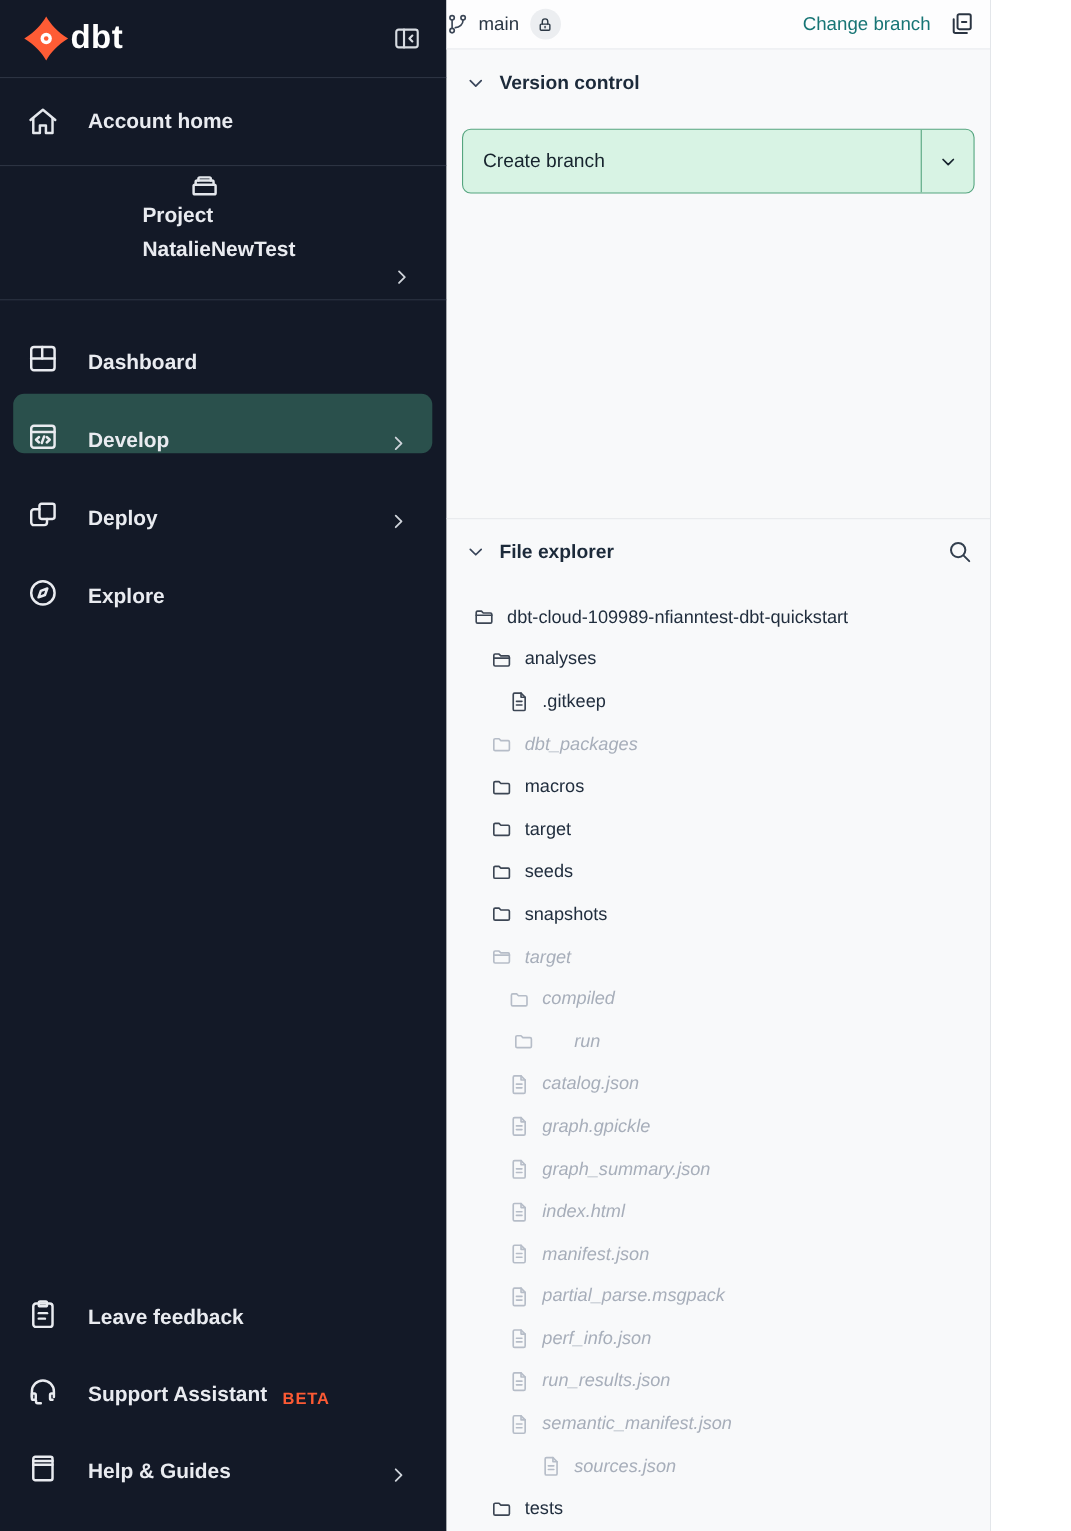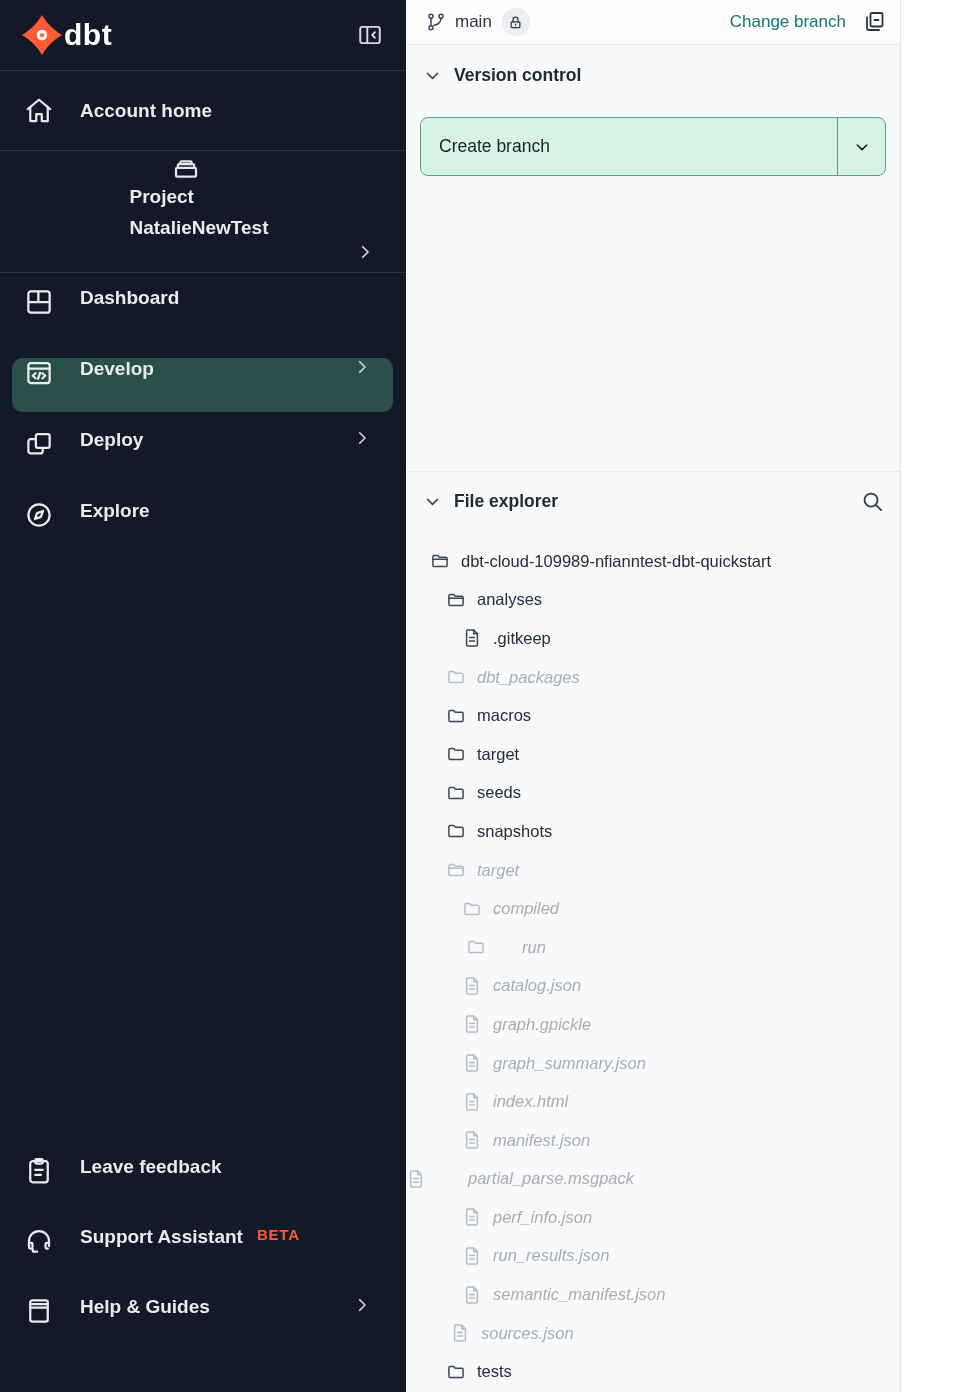--- a/index.html
+++ b/index.html
@@ -42,21 +42,21 @@
   .sb-label { font-size: 19px; font-weight: 700; color: #e9ebf0; }
   .row-account { height: 80px; border-bottom: 1px solid #2c3342; }
   .row-project { height: 122px; border-bottom: 1px solid #2c3342; flex-direction: column; }
   .project-text { display: flex; flex-direction: column; line-height: 31px; }
   .sb-chevron { margin-left: auto; width: 18px; height: 18px; color: #cfd4db; flex: none; }
   .sb-chevron svg { width: 100%; height: 100%; }
 
   .nav-group { margin-top: 14px; }
   .nav-item {
     height: 54px; margin: 0 13px 17px 12px;
-    display: flex; align-items: flex-start;
+    display: flex; align-items: flex-end;
     padding: 0 22px 0 12px;
     border-radius: 10px; cursor: pointer;
   }
   .nav-item .sb-icon { width: 30px; height: 30px; margin-right: 26px; }
   .nav-item.active { background: #2a504c; }
   .spacer { flex: 1; }
   .bottom-group { padding-bottom: 26px; }
   .bottom-group .nav-item { margin-bottom: 16px; }
   .beta-badge { color: #fc5a34; font-weight: 700; font-size: 15px; letter-spacing: .8px; margin-left: 14px; }
 
@@ -66,21 +66,21 @@
     background: #f8f9fa;
     border-right: 1px solid #e3e6ea;
     display: flex; flex-direction: column;
     height: 100%;
   }
   .topbar {
     height: 45px; flex: none;
     background: #fdfdfe;
     border-bottom: 1px solid #e7e9ed;
     display: flex; align-items: center;
-    padding: 0 14px 0 20px;
+    padding: 0 14px 0 0;
   }
   .branch-icon { width: 20px; height: 20px; color: #3b4656; margin-right: 9px; }
   .branch-icon svg { width: 100%; height: 100%; }
   .branch-name { font-size: 17px; color: #2b3744; }
   .lock-badge {
     width: 28px; height: 28px; border-radius: 50%;
     background: #eceef1; margin-left: 10px;
     display: flex; align-items: center; justify-content: center;
     color: #2b3744;
   }
@@ -462,21 +462,21 @@
         </div>
         <div class="tree-row dimmed" style="padding-left: 56px;">
           <span class="tree-icon"><svg viewBox="0 0 24 24" fill="none" stroke="currentColor" stroke-width="1.8" stroke-linecap="round" stroke-linejoin="round">
               <path d="M14 2.5H7a1.5 1.5 0 0 0-1.5 1.5v16A1.5 1.5 0 0 0 7 21.5h10a1.5 1.5 0 0 0 1.5-1.5V7z"></path>
               <polyline points="14,2.5 14,7 18.5,7"></polyline>
               <line x1="9" y1="11.5" x2="15" y2="11.5"></line>
               <line x1="9" y1="15.5" x2="15" y2="15.5"></line>
             </svg></span>
           <span class="tree-label">manifest.json</span>
         </div>
-        <div class="tree-row dimmed" style=" gap: 31px;">
+        <div class="tree-row dimmed" style="padding-left: 56px;">
           <span class="tree-icon"><svg viewBox="0 0 24 24" fill="none" stroke="currentColor" stroke-width="1.8" stroke-linecap="round" stroke-linejoin="round">
               <path d="M14 2.5H7a1.5 1.5 0 0 0-1.5 1.5v16A1.5 1.5 0 0 0 7 21.5h10a1.5 1.5 0 0 0 1.5-1.5V7z"></path>
               <polyline points="14,2.5 14,7 18.5,7"></polyline>
               <line x1="9" y1="11.5" x2="15" y2="11.5"></line>
               <line x1="9" y1="15.5" x2="15" y2="15.5"></line>
             </svg></span>
           <span class="tree-label">partial_parse.msgpack</span>
         </div>
         <div class="tree-row dimmed" style="padding-left: 56px;">
           <span class="tree-icon"><svg viewBox="0 0 24 24" fill="none" stroke="currentColor" stroke-width="1.8" stroke-linecap="round" stroke-linejoin="round">
@@ -498,21 +498,21 @@
         </div>
         <div class="tree-row dimmed" style="padding-left: 56px;">
           <span class="tree-icon"><svg viewBox="0 0 24 24" fill="none" stroke="currentColor" stroke-width="1.8" stroke-linecap="round" stroke-linejoin="round">
               <path d="M14 2.5H7a1.5 1.5 0 0 0-1.5 1.5v16A1.5 1.5 0 0 0 7 21.5h10a1.5 1.5 0 0 0 1.5-1.5V7z"></path>
               <polyline points="14,2.5 14,7 18.5,7"></polyline>
               <line x1="9" y1="11.5" x2="15" y2="11.5"></line>
               <line x1="9" y1="15.5" x2="15" y2="15.5"></line>
             </svg></span>
           <span class="tree-label">semantic_manifest.json</span>
         </div>
-        <div class="tree-row dimmed" style="padding-left: 44px;">
+        <div class="tree-row dimmed" style="padding-left: 85px;">
           <span class="tree-icon"><svg viewBox="0 0 24 24" fill="none" stroke="currentColor" stroke-width="1.8" stroke-linecap="round" stroke-linejoin="round">
               <path d="M14 2.5H7a1.5 1.5 0 0 0-1.5 1.5v16A1.5 1.5 0 0 0 7 21.5h10a1.5 1.5 0 0 0 1.5-1.5V7z"></path>
               <polyline points="14,2.5 14,7 18.5,7"></polyline>
               <line x1="9" y1="11.5" x2="15" y2="11.5"></line>
               <line x1="9" y1="15.5" x2="15" y2="15.5"></line>
             </svg></span>
           <span class="tree-label">sources.json</span>
         </div>
         <div class="tree-row" style="padding-left: 40px;">
           <span class="tree-icon"><svg viewBox="0 0 24 24" fill="none" stroke="currentColor" stroke-width="1.8" stroke-linecap="round" stroke-linejoin="round">

